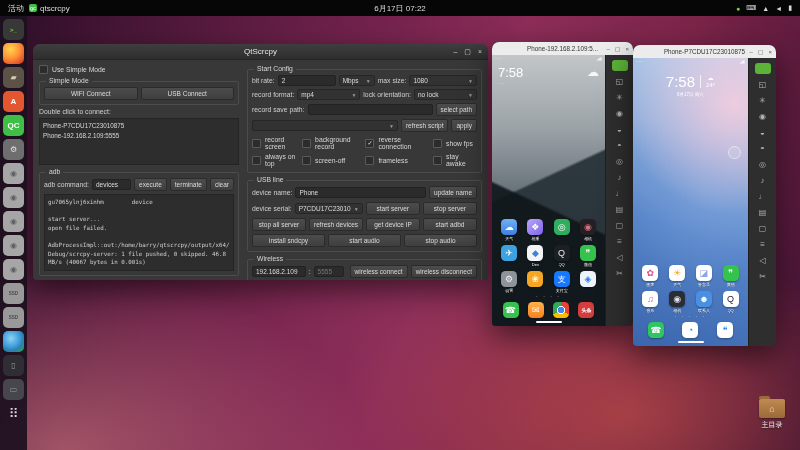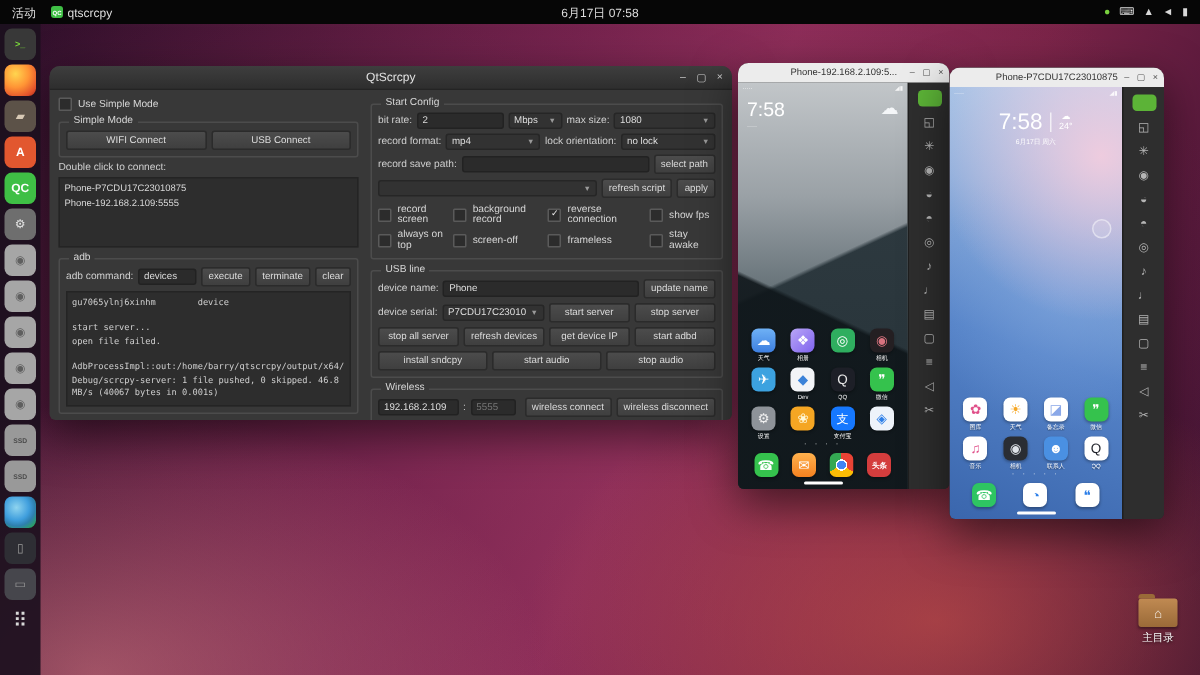--- a/index.html
+++ b/index.html
@@ -8,21 +8,21 @@
     font-family:"Liberation Sans","DejaVu Sans",sans-serif;
     background:
       radial-gradient(ellipse 420px 260px at 78% 92%, rgba(196,80,70,.65), transparent 65%),
       radial-gradient(ellipse 500px 300px at 8% 100%, rgba(222,130,135,.55), transparent 60%),
       radial-gradient(ellipse 700px 500px at 45% 55%, rgba(150,55,95,.45), transparent 70%),
       linear-gradient(112deg,#2a0e28 0%,#4c1638 22%,#6e1f4a 40%,#8c2c58 55%,#7a2448 72%,#54183a 88%,#3a1130 100%);
   }
   
   .topbar{position:absolute;left:0;top:0;width:800px;height:16px;background:#060606;color:#dfdfdf;
     display:flex;align-items:center;font-size:8px;padding:0 8px;box-sizing:border-box;z-index:50;}
-  .tb-left{display:flex;align-items:center;gap:10px;z-index:2;}
+  .tb-left{display:flex;align-items:center;gap:5px;z-index:2;}
   .tb-appind{display:flex;align-items:center;gap:3px;}
   .tb-appicon{width:8px;height:8px;border-radius:2px;background:#3fbf45;color:#fff;font-size:4px;
     display:flex;align-items:center;justify-content:center;font-weight:bold;}
   .tb-center{position:absolute;left:0;right:0;text-align:center;font-size:8px;}
   .tb-right{margin-left:auto;display:flex;gap:6px;font-size:7px;z-index:2;align-items:center;}
   
   .dock{position:absolute;left:0;top:16px;bottom:0;width:27px;background:rgba(28,16,30,.92);
     display:flex;flex-direction:column;align-items:center;padding:3px 0;gap:3px;z-index:40;box-sizing:border-box;}
   .dtile{width:21px;height:21px;border-radius:5px;display:flex;align-items:center;justify-content:center;
     font-size:8px;font-weight:bold;position:relative;flex:0 0 auto;}
@@ -123,21 +123,21 @@
 <body>
 
 <div class="topbar" data-name="top-bar">
   <div class="tb-left">
     <span data-name="activities-button">活动</span>
     <span class="tb-appind" data-name="focused-app-indicator">
       <span class="tb-appicon" data-name="qtscrcpy-icon">QC</span>
       <span data-name="focused-app-name">qtscrcpy</span>
     </span>
   </div>
-  <div class="tb-center" data-name="clock">6月17日 07:58</div>
+  <div class="tb-center" data-name="clock">6月17日 07:22</div>
   <div class="tb-right" data-name="system-status-area">
 
   <span style="color: rgb(121, 208, 63);" data-name="recording-indicator-icon">●</span>
       <span style="color: rgb(216, 216, 216);" data-name="input-method-icon">⌨</span>
       <span style="color: rgb(216, 216, 216);" data-name="network-icon">▲</span>
       <span style="color: rgb(216, 216, 216);" data-name="volume-icon">◄</span>
       <span style="color: rgb(216, 216, 216);" data-name="battery-icon">▮</span>
     </div>
 </div>
 

